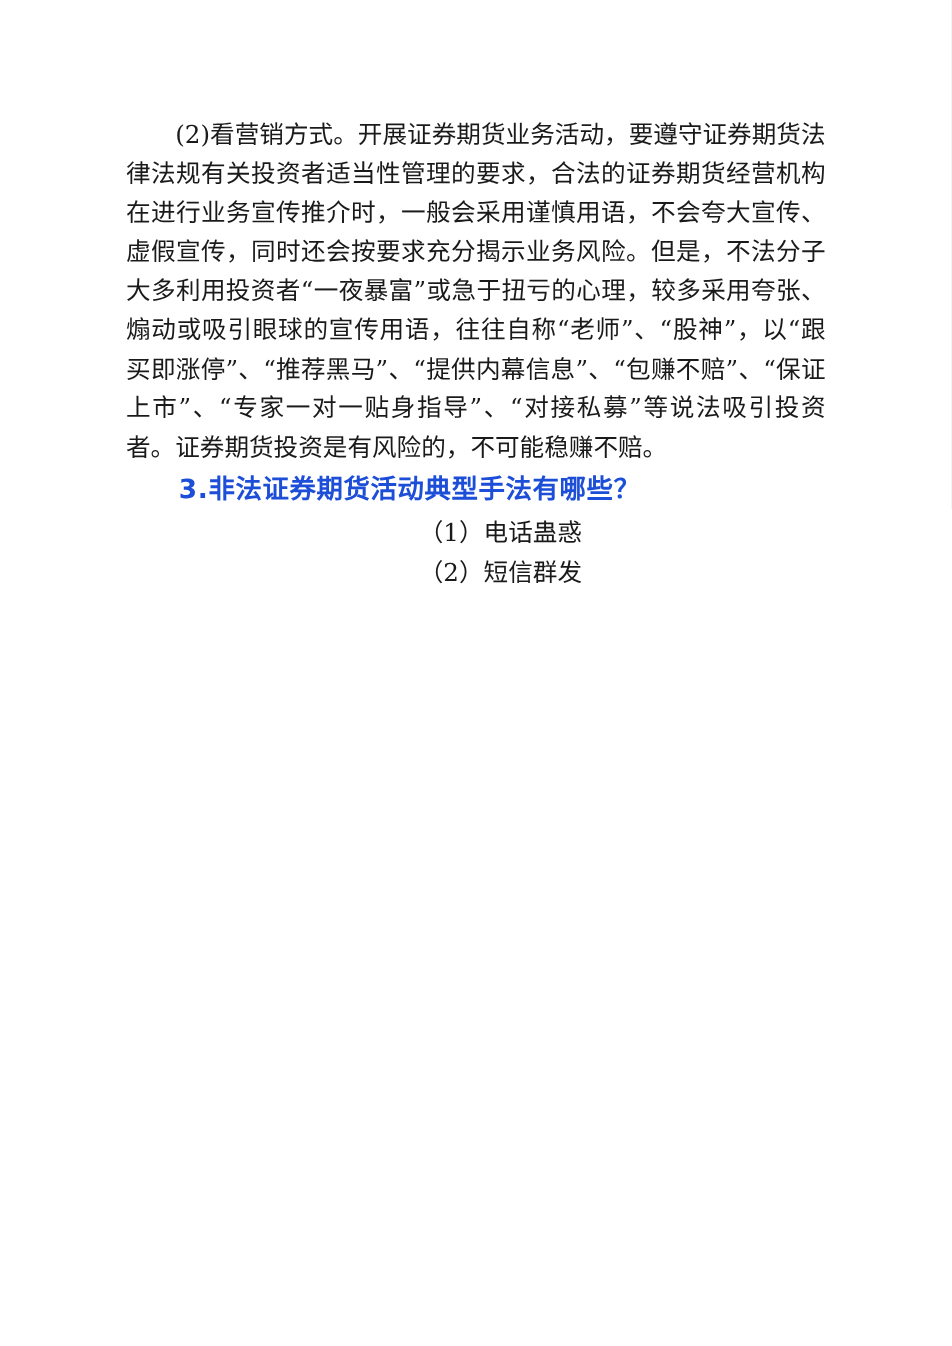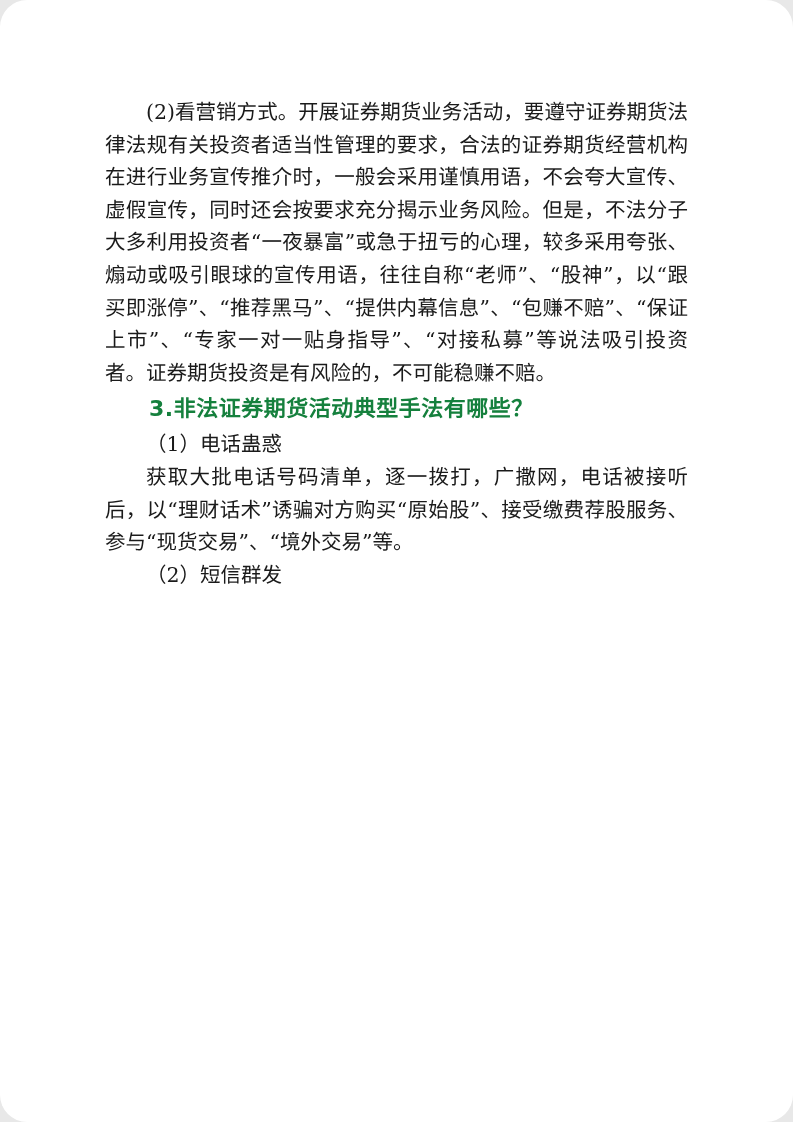--- a/index.html
+++ b/index.html
@@ -8,55 +8,53 @@
     background: #e8e8e8;
   }
   .page {
     position: relative;
     width: 793px;
     height: 1122px;
     margin: 0 auto;
     background: #ffffff;
     overflow: hidden;
     box-sizing: border-box;
-    border-radius: 27px;
   }
   .content {
     box-sizing: border-box;
     padding: 96px 105px 0 105px;
     font-family: "DejaVu Serif", "Liberation Serif", serif;
     color: #1a1a1a;
   }
   .para {
     margin: 0;
     font-size: 20.5px;
     line-height: 32.6px;
     text-align: justify;
     text-justify: inter-ideograph;
     text-indent: 2em;
     word-break: break-all;
   }
   .item-title {
-    text-align: left;
+    text-align: center;
   }
   .heading {
     margin: 3px 0 3px 0;
     font-size: 22px;
     line-height: 33px;
     font-weight: 700;
     text-indent: 2em;
-    color: #15803d;
+    color: #1d4ed8;
     font-family: "DejaVu Sans", "Liberation Sans", sans-serif;
     letter-spacing: 0.5px;
   }
 </style>
 </head>
 <body>
 
 <div class="page">
   <div class="content">
     <p class="para">(2)看营销方式。开展证券期货业务活动，要遵守证券期货法律法规有关投资者适当性管理的要求，合法的证券期货经营机构在进行业务宣传推介时，一般会采用谨慎用语，不会夸大宣传、虚假宣传，同时还会按要求充分揭示业务风险。但是，不法分子大多利用投资者“一夜暴富”或急于扭亏的心理，较多采用夸张、煽动或吸引眼球的宣传用语，往往自称“老师”、“股神”，以“跟买即涨停”、“推荐黑马”、“提供内幕信息”、“包赚不赔”、“保证上市”、“专家一对一贴身指导”、“对接私募”等说法吸引投资者。证券期货投资是有风险的，不可能稳赚不赔。</p>
     <h2 class="heading">3.非法证券期货活动典型手法有哪些？</h2>
     <p class="para item-title">（1）电话蛊惑</p>
-    <p class="para">获取大批电话号码清单，逐一拨打，广撒网，电话被接听后，以“理财话术”诱骗对方购买“原始股”、接受缴费荐股服务、参与“现货交易”、“境外交易”等。</p>
     <p class="para item-title">（2）短信群发</p>
   </div>
 </div>
 
 </body></html>

